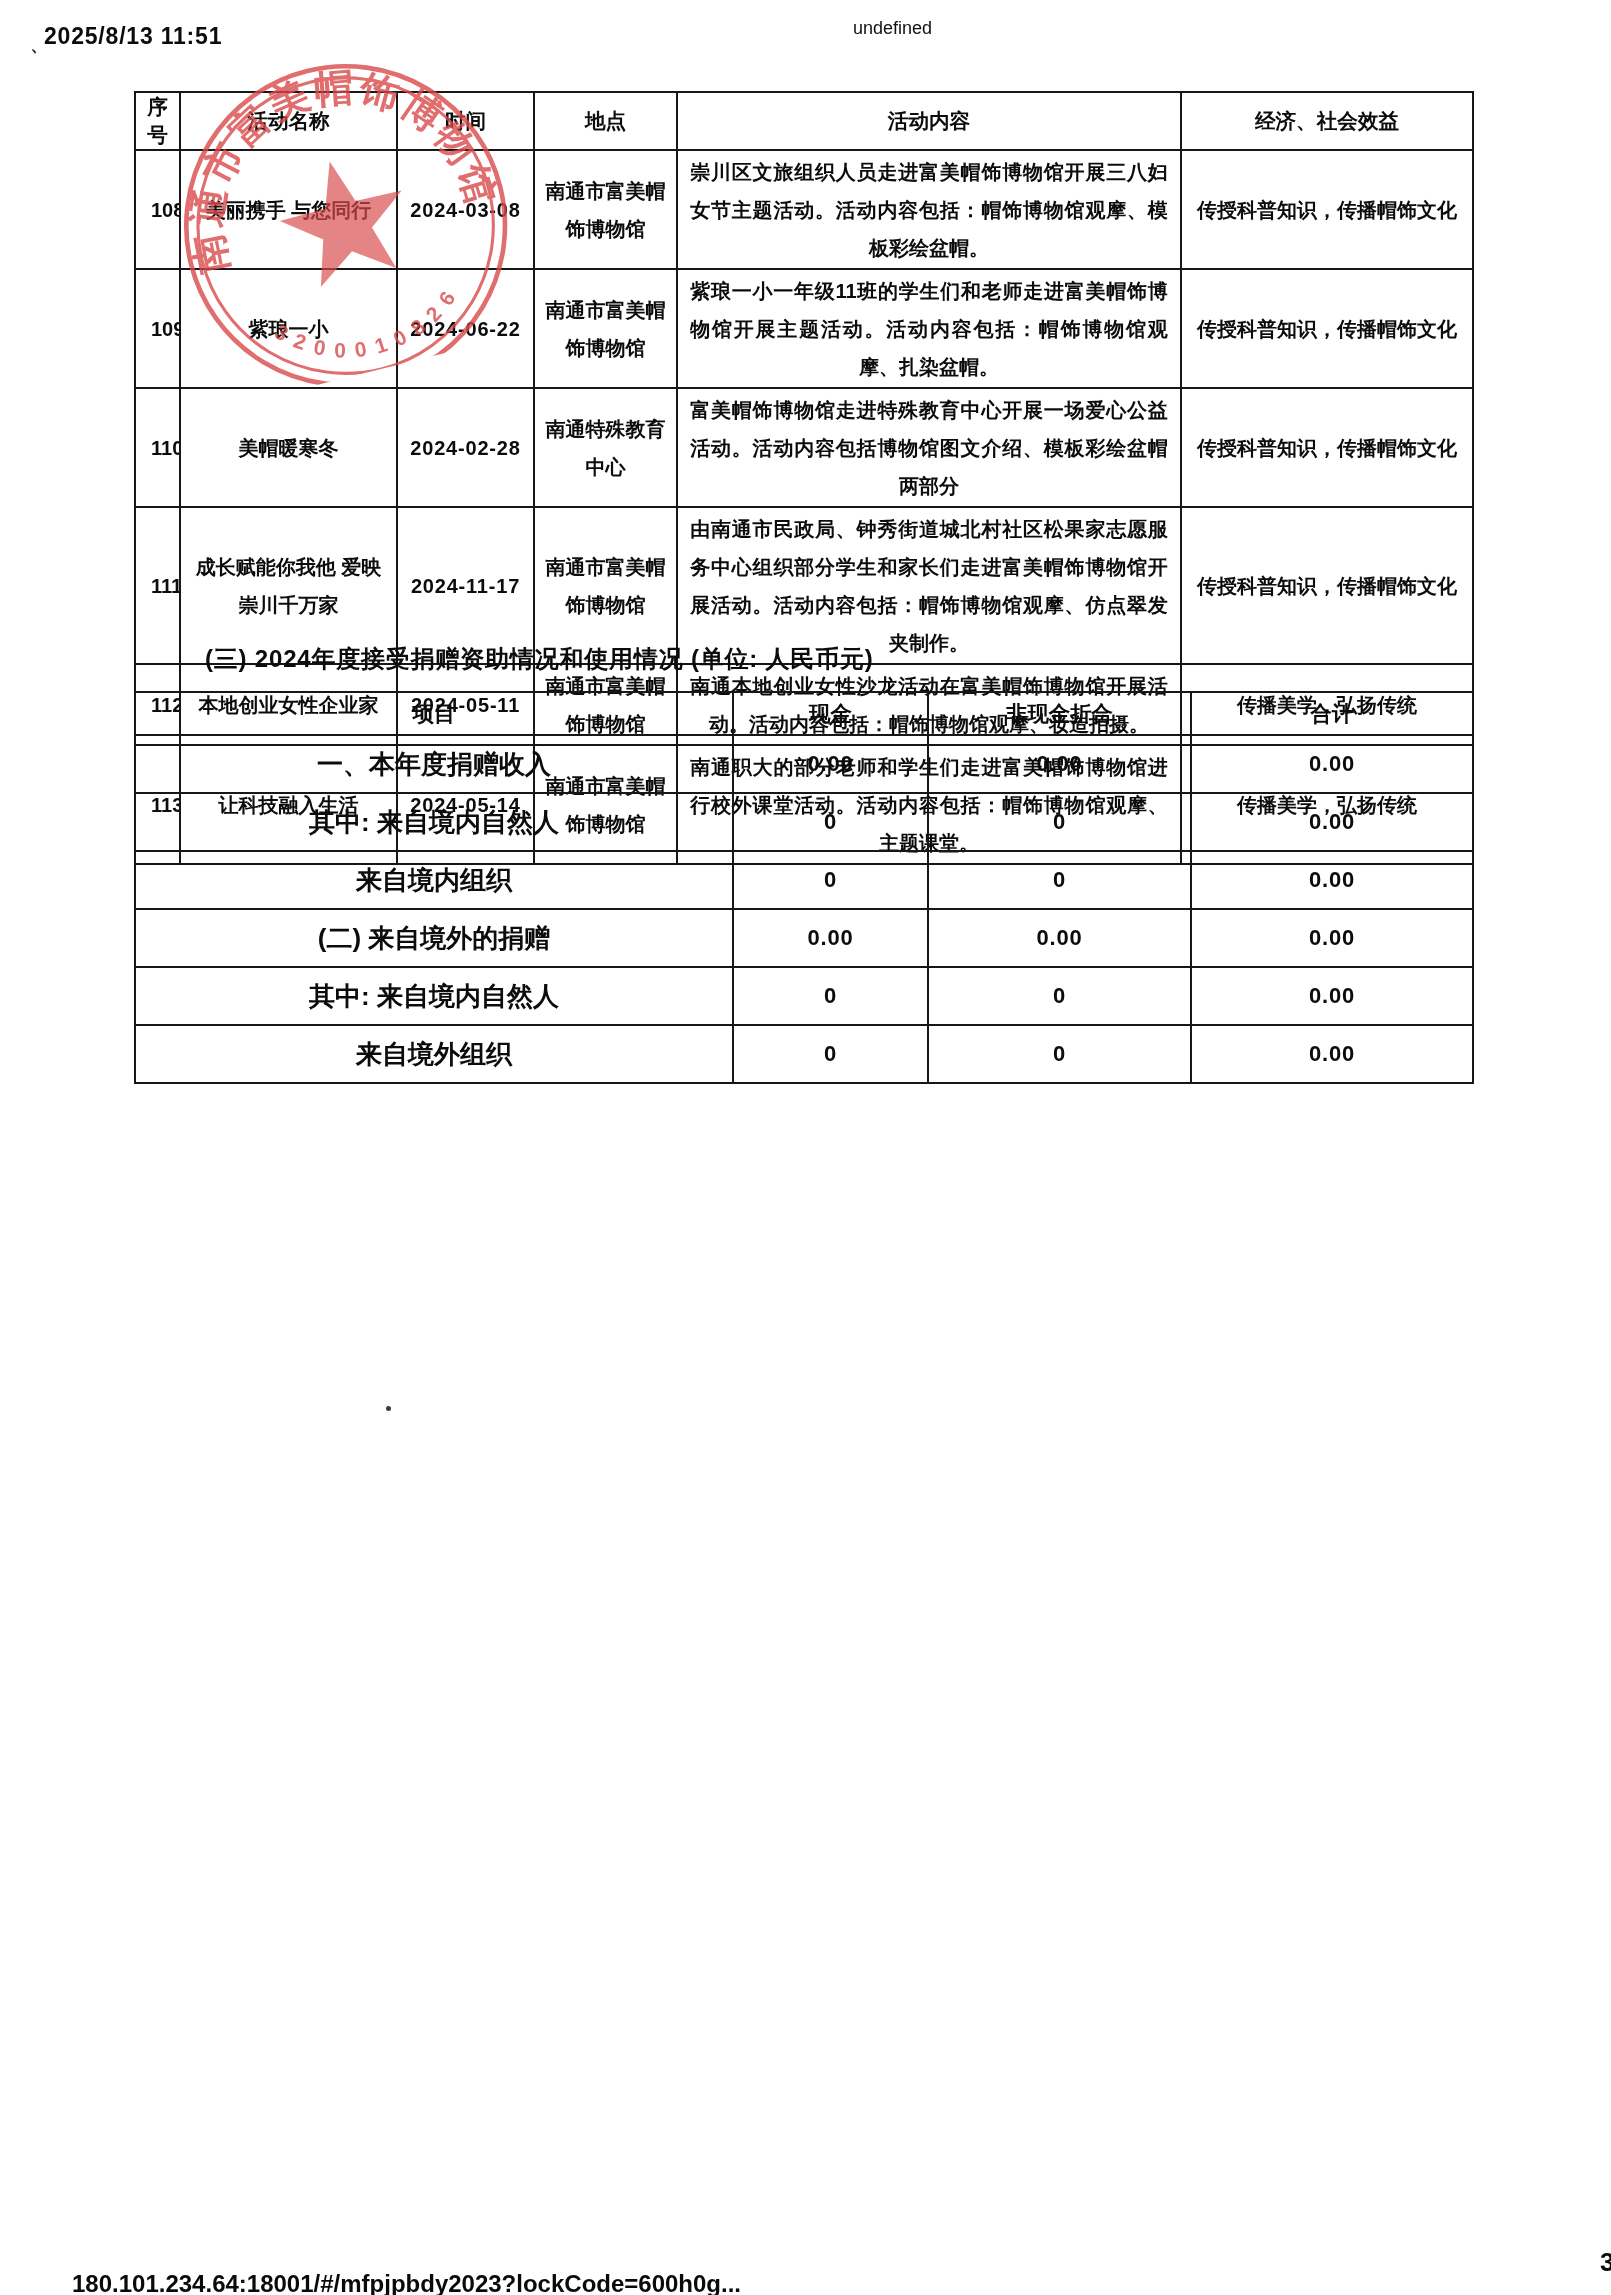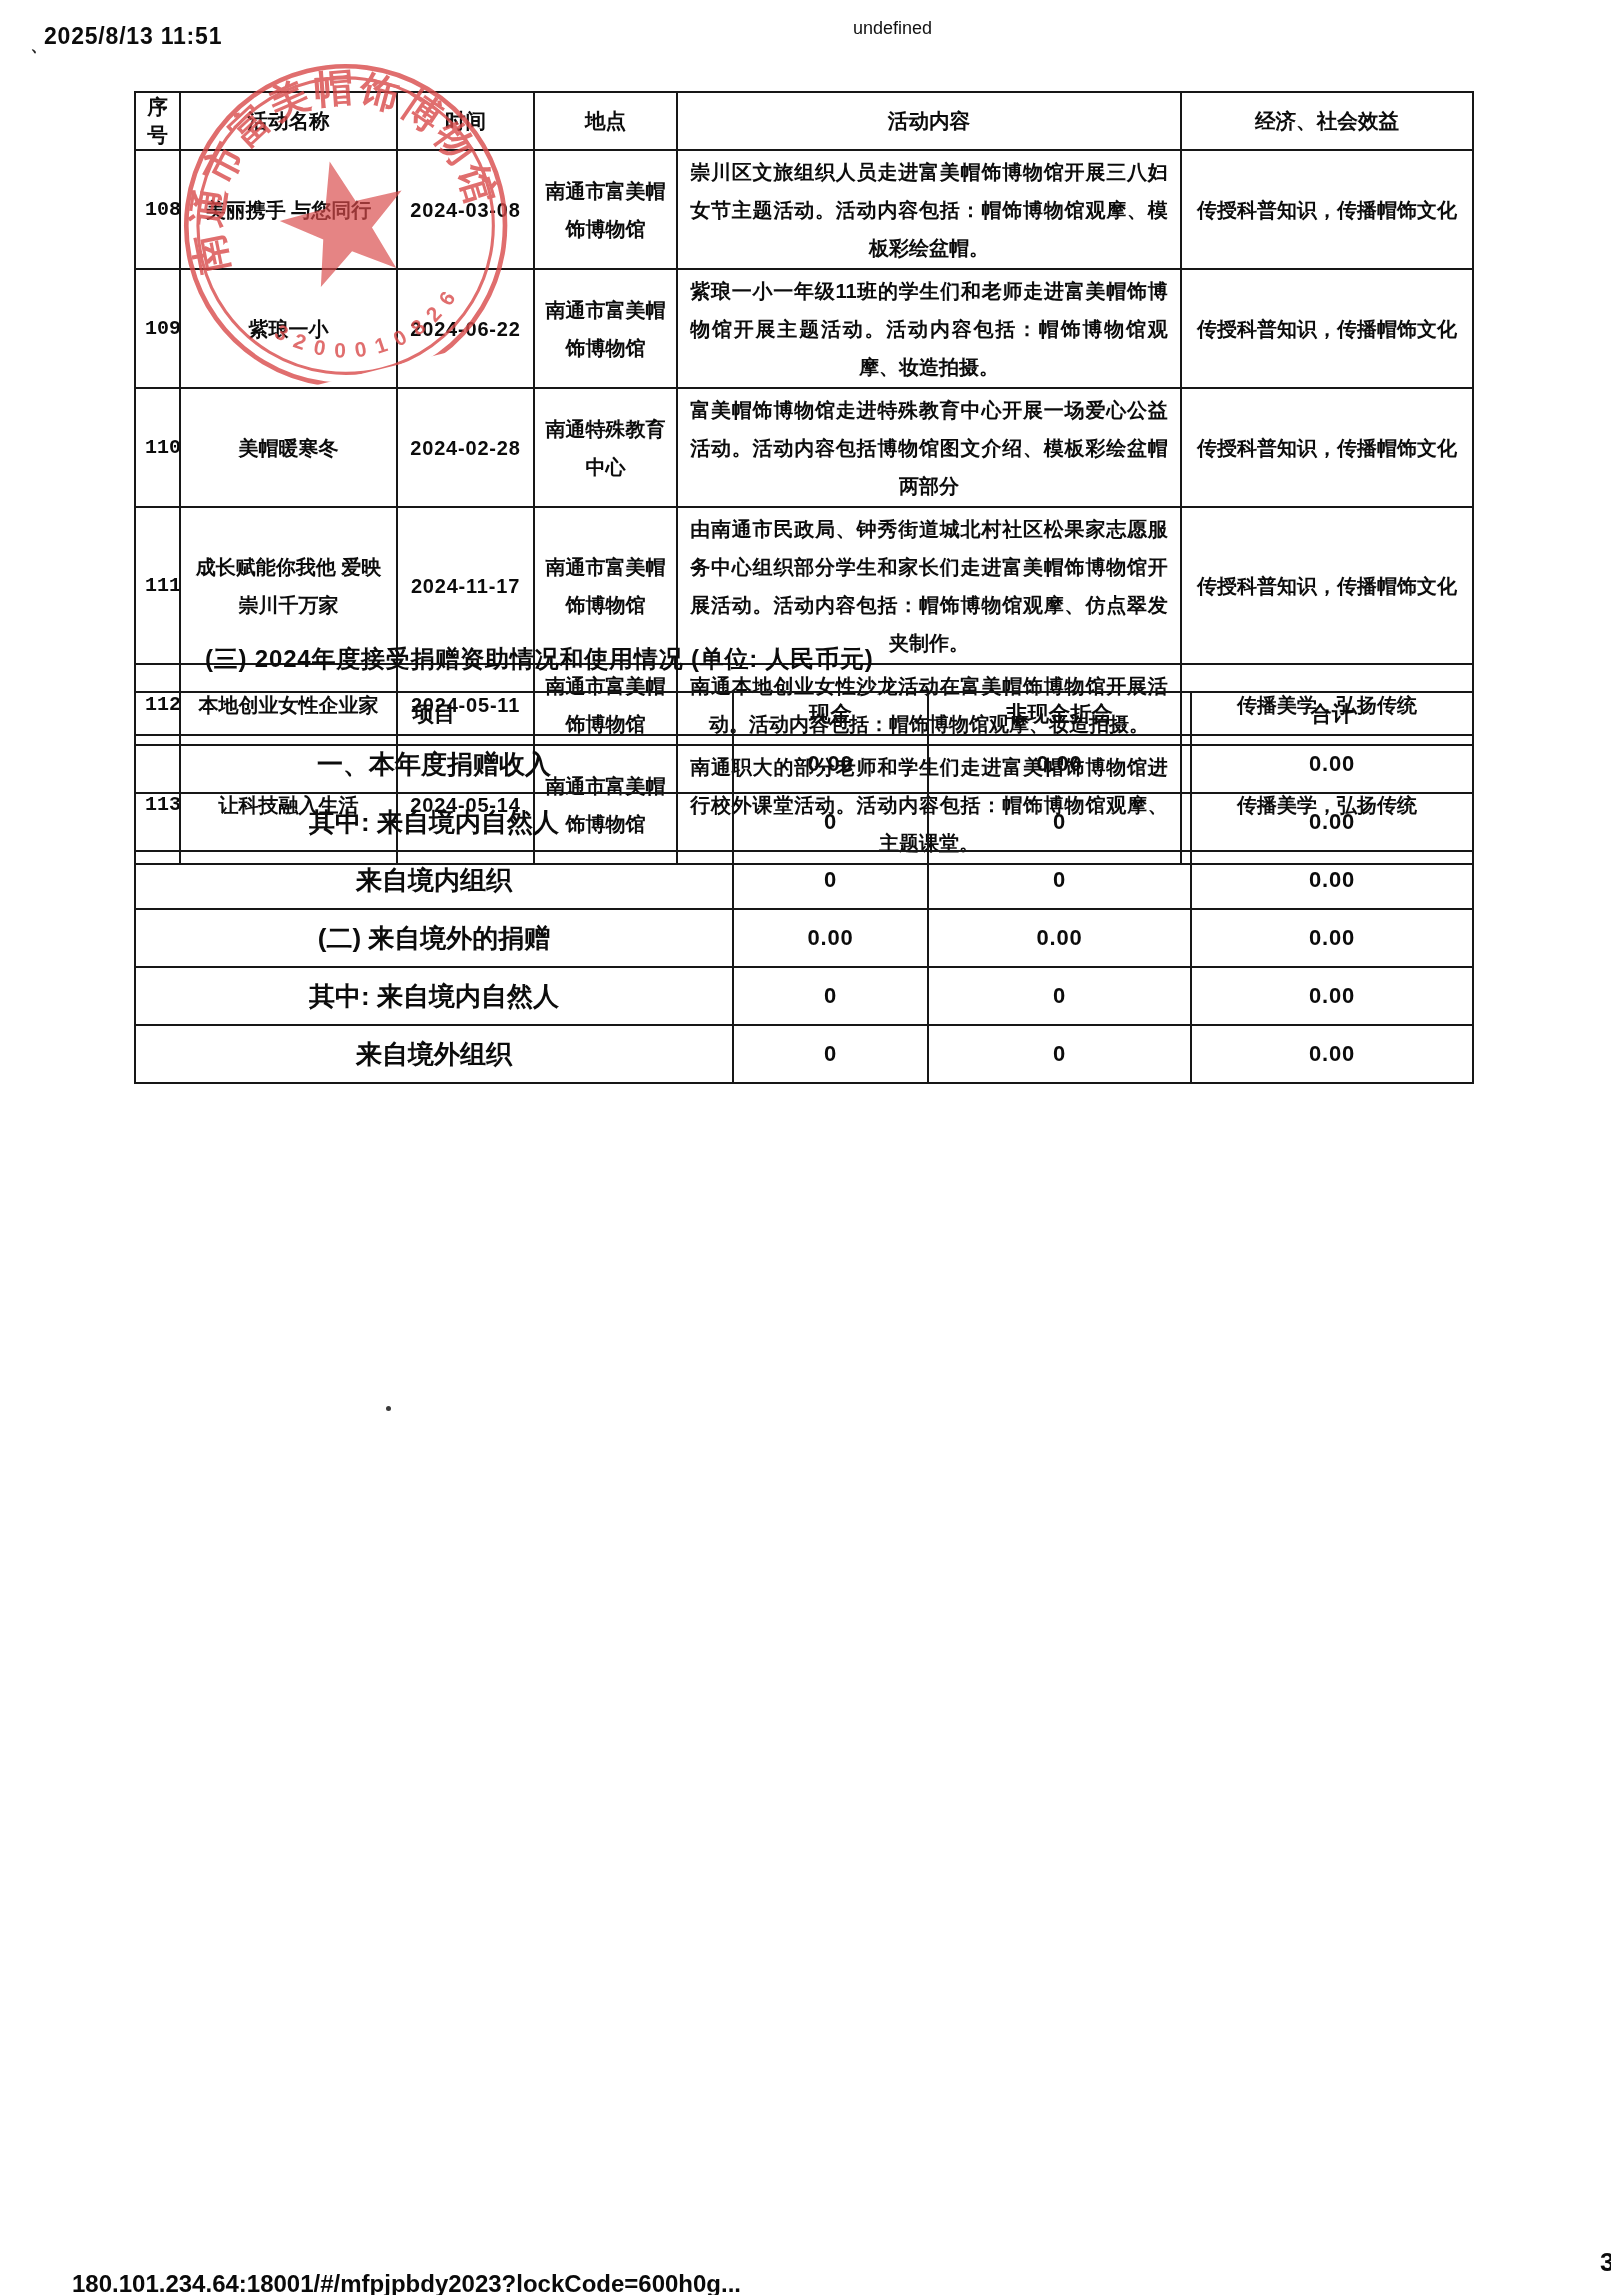--- a/index.html
+++ b/index.html
@@ -21,21 +21,21 @@
     font-weight:700;color:#0c0c0c;padding:1.5px 7.6px;text-align:center;
     overflow:hidden;
   }
   table.scan{border:1.5px solid #171717;}
 
   
   #t1{left:134px;top:91px;width:1339px;}
   #t1 table{width:1339px;border-radius:28px;}
   #t1 th{font-size:20.6px;height:29px;padding:0 3.1px;}
   #t1 td{font-size:20px;line-height:1.9;}
-  #t1 td.no{padding:0 9px;font-family:Liberation Mono, monospace;}
+  #t1 td.no{padding:0 15px;}
   #t1 td.content{text-align:justify;text-align-last:center;padding:1.5px 12.2px;margin-top:40px;}
   #t1 td.date{white-space:nowrap;letter-spacing:0.8px;}
   #t1 td.benefit{padding:1.5px 6.1px;}
 
   
   #t2{left:134px;top:691px;width:1240px;}
   #t2 table{width:1339px;}
   #t2 th{font-size:21.4px;height:38px;}
   #t2 td{font-size:26px;height:53px;}
   #t2 td.val{font-size:22px;letter-spacing:0.8px;}
@@ -83,21 +83,21 @@
       <td class="date">2024-03-08</td>
       <td>南通市富美帽饰博物馆</td>
       <td class="content">崇川区文旅组织人员走进富美帽饰博物馆开展三八妇女节主题活动。活动内容包括：帽饰博物馆观摩、模板彩绘盆帽。</td>
       <td class="benefit">传授科普知识，传播帽饰文化</td>
     </tr>
     <tr style="height:90px;">
       <td class="no">109</td>
       <td>紫琅一小</td>
       <td class="date">2024-06-22</td>
       <td>南通市富美帽饰博物馆</td>
-      <td class="content">紫琅一小一年级11班的学生们和老师走进富美帽饰博物馆开展主题活动。活动内容包括：帽饰博物馆观摩、妆造拍摄。</td>
+      <td class="content">紫琅一小一年级11班的学生们和老师走进富美帽饰博物馆开展主题活动。活动内容包括：帽饰博物馆观摩、扎染盆帽。</td>
       <td class="benefit">传授科普知识，传播帽饰文化</td>
     </tr>
     <tr style="height:76px;">
       <td class="no">110</td>
       <td>美帽暖寒冬</td>
       <td class="date">2024-02-28</td>
       <td>南通特殊教育中心</td>
       <td class="content">富美帽饰博物馆走进特殊教育中心开展一场爱心公益活动。活动内容包括博物馆图文介绍、模板彩绘盆帽两部分</td>
       <td class="benefit">传授科普知识，传播帽饰文化</td>
     </tr>

